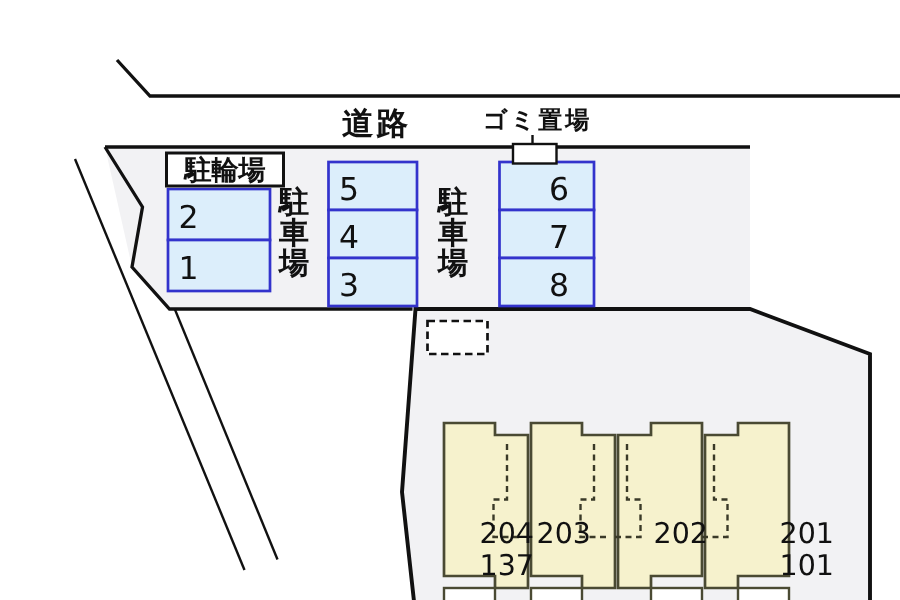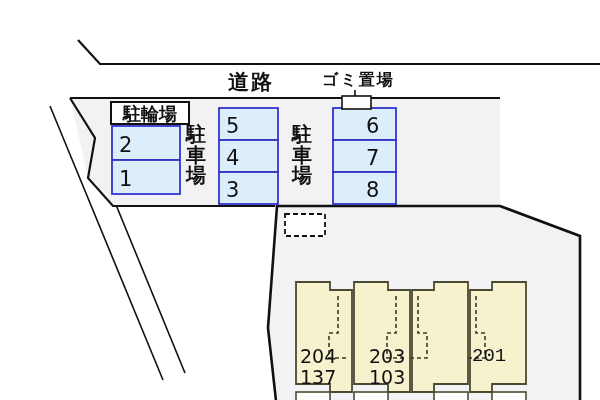--- a/index.html
+++ b/index.html
@@ -65,21 +65,21 @@
     color:#111111;
     line-height:1;
   }
 
   
   .unit-num{
     position:absolute;
     font-size:19px;
     font-weight:400;
     color:#111111;
-    text-align:left;
+    text-align:right;
     line-height:1.12;
     width:56px;
   }
   .unit-num span{display:block;}
 </style>
 </head>
 <body>
 
 <div id="plan">
 
@@ -188,23 +188,24 @@
   <div class="stall-num" style="left:226px;top:152px;">3</div>
 
   <div class="stall-num" style="left:366px;top:88px;">6</div>
   <div class="stall-num" style="left:366px;top:120px;">7</div>
   <div class="stall-num" style="left:366px;top:152px;">8</div>
 
   <div class="unit-num" style="left:300px;top:318px;">
     <span>204</span>
     <span>137</span>
   </div>
-  <div class="unit-num" style="left:369px;top:318px;">
+  <div class="unit-num" style="left:338px;top:318px;">
     <span>203</span>
-    <span>103</span>
   </div>
   <div class="unit-num" style="left:416px;top:318px;">
-  </div>
-  <div class="unit-num" style="left:472px;top:318px;font-family:Liberation Mono, monospace;">
+    <span>202</span>
+  </div>
+  <div class="unit-num" style="left:500px;top:318px;">
     <span>201</span>
+    <span>101</span>
   </div>
 
 </div>
 
 </body></html>

